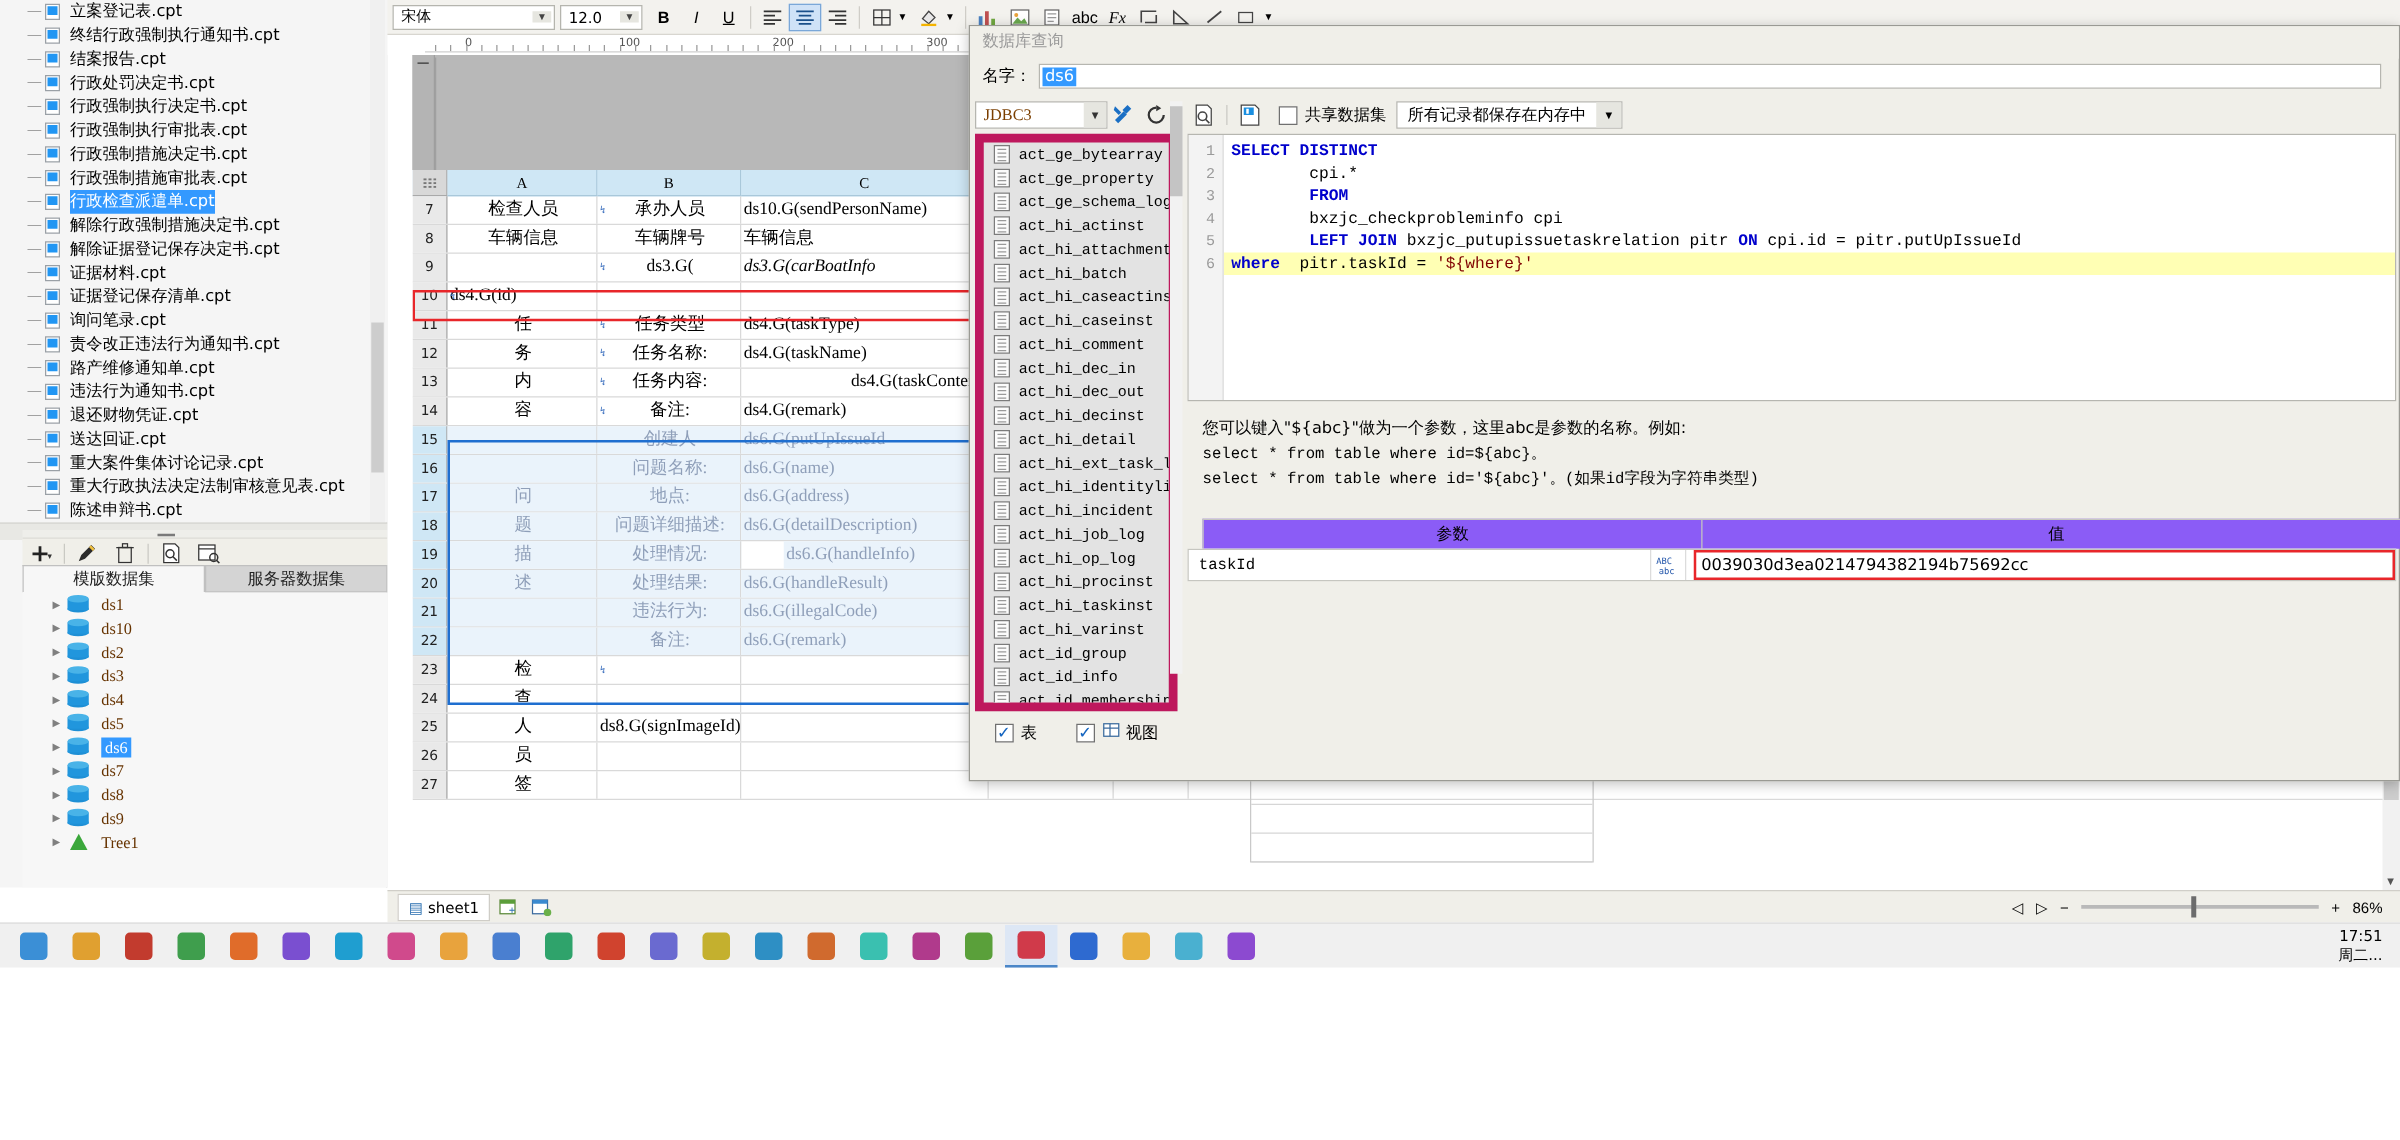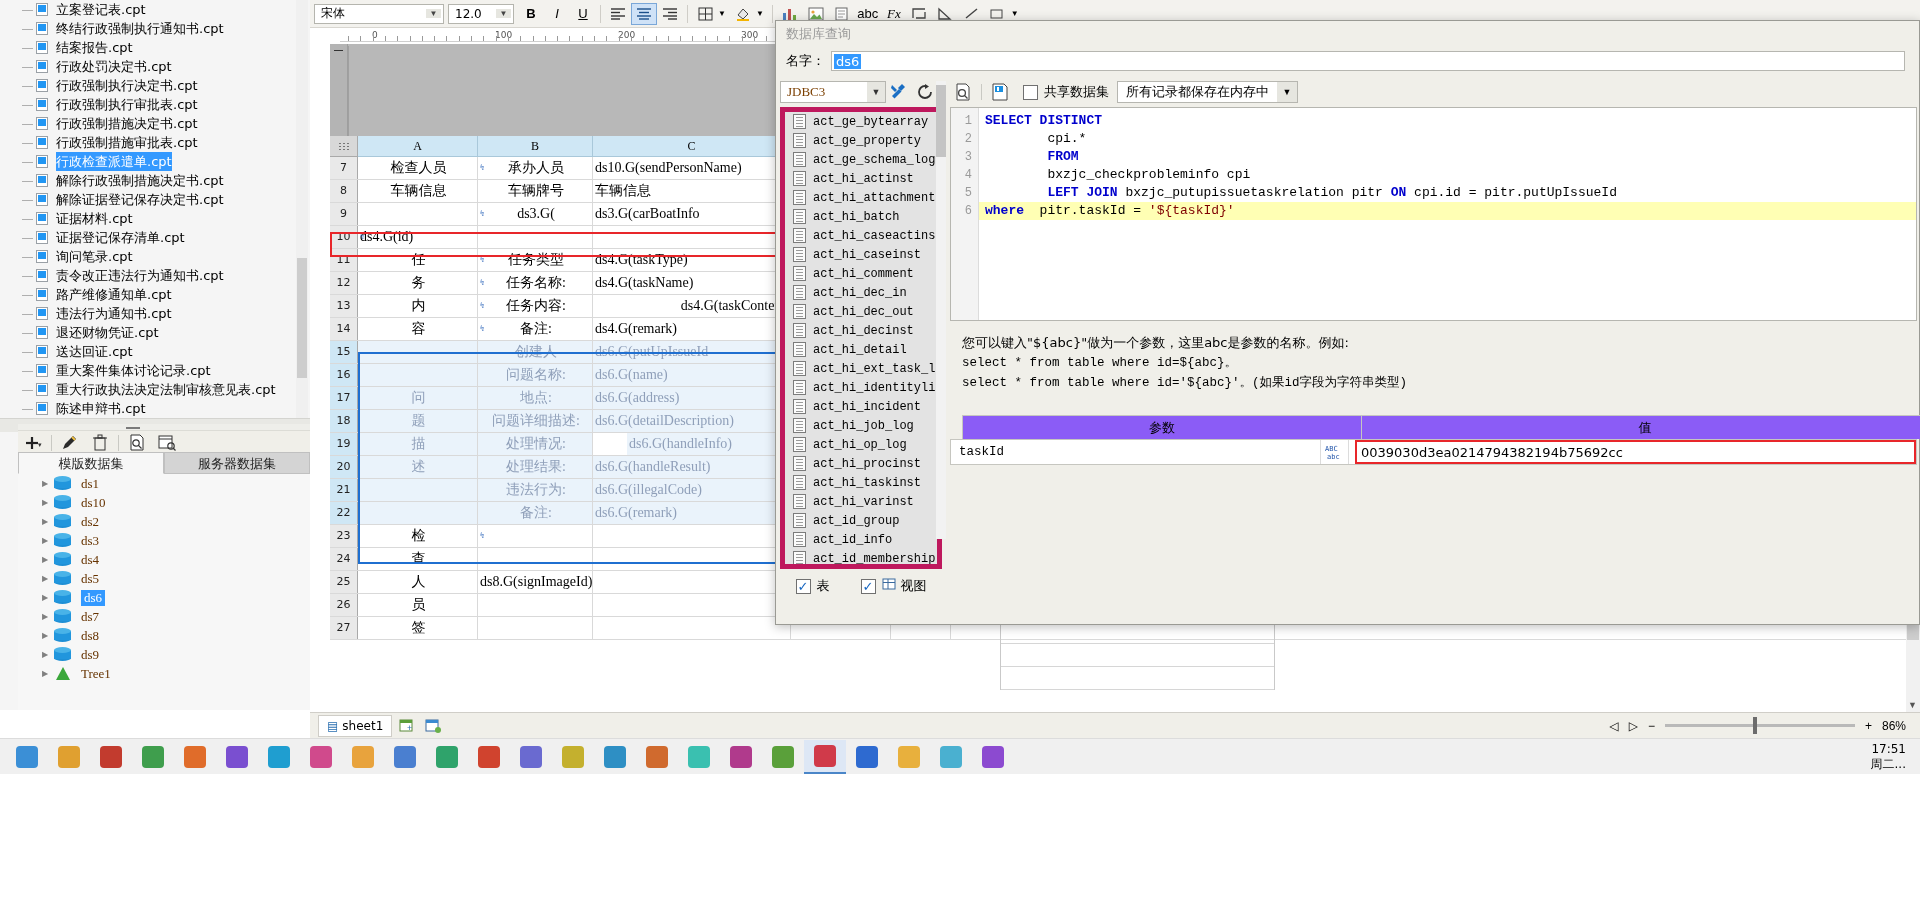--- a/index.html
+++ b/index.html
@@ -103,21 +103,21 @@
   #dlg-name-row .lbl { font-size:13px; font-family:"DejaVu Sans",sans-serif; margin-right:6px;}
   #name-input { flex:1; height:20px; background:#fff; border:1px solid #b6b6b0; display:flex; align-items:center; padding:0 2px;}
   #name-input .val { background:#3399ff; color:#fff; font-family:"DejaVu Sans",sans-serif; font-size:13px; padding:0 2px;}
   #dlg-body { position:absolute; left:4px; top:58px; width:1137px; height:543px;}
   #left-col { position:absolute; left:0; top:0; width:168px; height:540px;}
   #conn-row { height:26px; display:flex; align-items:center;}
   #conn-select { width:106px; height:22px; background:#fff; border:1px solid #b6b6b0; display:flex; align-items:center; padding-left:6px;}
   #conn-select .cap { flex:1; font-family:"Liberation Serif","DejaVu Serif",serif; font-size:13px; color:#7b3f00;}
   #conn-select .ar { width:18px; text-align:center; background:#e6e6e0; font-size:9px; color:#333; height:20px; line-height:20px;}
   .icn-btn { width:26px; height:24px; display:flex; align-items:center; justify-content:center; font-size:15px;}
-  #tbl-list { position:absolute; left:0; top:28px; width:162px; height:462px; background:#e3e3e3; border:5px solid #be185d; overflow:hidden;}
+  #tbl-list { position:absolute; left:0; top:28px; width:162px; height:462px; background:#e3e3e3; border:7px solid #be185d; overflow:hidden;}
   .tl-row { height:19px; display:flex; align-items:center; padding-left:8px;}
   .tl-ico { width:13px; height:15px; margin-right:7px; border:1px solid #7b7b7b; background:#fbfbfb; position:relative; flex:none;}
   .tl-ico:after{content:"";position:absolute;left:2px;top:2px;right:2px;height:1px;background:#9a9a9a;box-shadow:0 3px 0 #9a9a9a,0 6px 0 #9a9a9a,0 9px 0 #9a9a9a;}
   .tl-name { font-family:"Liberation Mono","DejaVu Sans Mono",monospace; font-size:12px;}
   #tbl-scroll { position:absolute; right:2px; top:2px; width:10px; height:458px; background:#f2f2f2;}
   #tbl-scroll .tb { position:absolute; left:0; top:4px; width:10px; height:72px; background:#c4c4c4;}
   #chk-row { position:absolute; left:0; top:494px; width:162px; height:26px; display:flex; align-items:center; justify-content:space-around; background:#f0efe9;}
   .cbx { width:15px; height:15px; border:1px solid #707070; background:#fff; display:inline-flex; align-items:center; justify-content:center; margin-right:6px;}
   .cbx.on { background:#fff;}
   .cbx.on:after { content:"✓"; color:#1565c0; font-size:13px; font-weight:bold; line-height:1;}
@@ -791,21 +791,21 @@
           <div class="gcell ctr" style="width: 115px; line-height: 22px;"><span>车辆牌号</span></div>
           <div class="gcell " style="width: 198px; line-height: 22px;"><span>车辆信息</span></div>
           <div class="gcell ctr" style="width: 100px; line-height: 22px;"><span>核载人数</span></div>
           <div class="gcell " style="width: 60px; line-height: 22px;"><span>备</span></div>
           <div class="gcell" style="flex: 1 1 0%;"></div>
         </div>
         <div class="gridrow" style="height: 23px;">
           <div class="rowhdr" style="line-height: 22px;">9</div>
           <div class="gcell ctr" style="width: 120px; line-height: 22px;"><span></span></div>
           <div class="gcell ctr" style="width: 115px; line-height: 22px;"><span class="mk">↯</span><span>ds3.G(</span></div>
-          <div class="gcell " style="width: 198px; line-height: 22px;"><span>ds3.G(carBoatInfo</span></div>
+          <div class="gcell " style="width: 198px; line-height: 22px; font-style: italic;"><span>ds3.G(carBoatInfo</span></div>
           <div class="gcell " style="width: 100px; line-height: 22px;"><span>ds3.G(</span></div>
           <div class="gcell " style="width: 60px; line-height: 22px;"><span>ds</span></div>
           <div class="gcell" style="flex: 1 1 0%;"></div>
         </div>
         <div class="gridrow" style="height: 23px;">
           <div class="rowhdr" style="line-height: 22px;">10</div>
           <div class="gcell " style="width: 120px; line-height: 22px;"><span class="mk">↯</span><span>ds4.G(id)</span></div>
           <div class="gcell " style="width: 115px; line-height: 22px;"><span></span></div>
           <div class="gcell " style="width: 198px; line-height: 22px;"><span></span></div>
           <div class="gcell " style="width: 100px; line-height: 22px;"><span></span></div>
@@ -1205,21 +1205,21 @@
             <div class="gl">4</div>
             <div class="gl">5</div>
             <div class="gl">6</div>
           </div>
         <div id="sqltext">
             <div class="sl"><span class="kw">SELECT DISTINCT</span></div>
             <div class="sl">        cpi.*</div>
             <div class="sl">        <span class="kw">FROM</span></div>
             <div class="sl">        bxzjc_checkprobleminfo cpi</div>
             <div class="sl">        <span class="kw">LEFT JOIN</span> bxzjc_putupissuetaskrelation pitr <span class="kw">ON</span> cpi.id = pitr.putUpIssueId</div>
-            <div class="sl hl"><span class="kw">where</span>  pitr.taskId = <span class="str">'${taskId}'</span></div>
+            <div class="sl hl"><span class="kw">where</span>  pitr.taskId = <span class="str">'${where}'</span></div>
           </div>
       </div>
 
       <div id="hint">
           <div class="hint-l">您可以键入"${abc}"做为一个参数，这里abc是参数的名称。例如:</div>
           <div class="hint-l m">select * from table where id=${abc}。</div>
           <div class="hint-l m">select * from table where id='${abc}'。(如果id字段为字符串类型)</div>
         </div>
 
       <div id="paramhdr">

